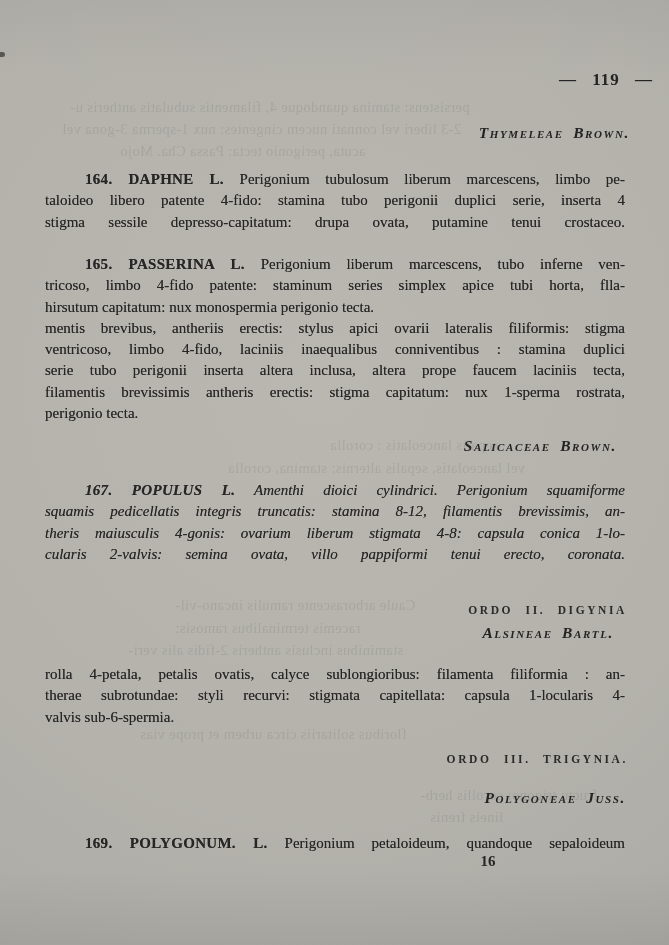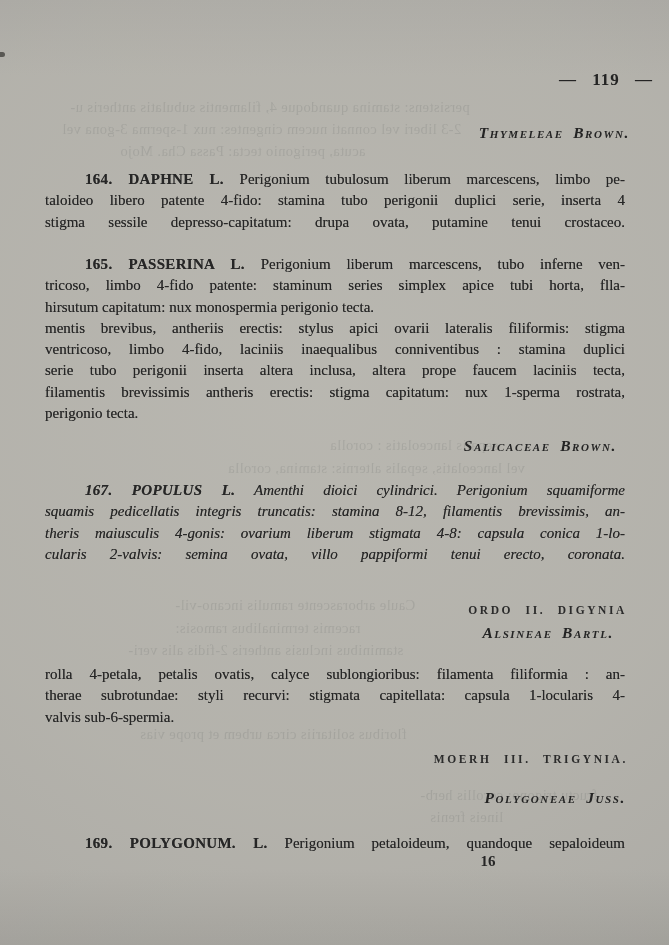--- a/index.html
+++ b/index.html
@@ -136,21 +136,21 @@
   <div class="col center ordo h-ordo2">ORDO II. DIGYNIA</div>
 
   <div class="col center family h-alsineae">Alsineae Bartl.</div>
 
   <div class="col entry e168">
     <div class="line jl">rolla 4-petala, petalis ovatis, calyce sublongioribus: filamenta filiformia : an-</div>
     <div class="line jl">therae subrotundae: styli recurvi: stigmata capitellata: capsula 1-locularis 4-</div>
     <div class="line">valvis sub-6-spermia.</div>
   </div>
 
-  <div class="col center ordo h-ordo3">MOERH III. TRIGYNIA.</div>
+  <div class="col center ordo h-ordo3">ORDO III. TRIGYNIA.</div>
 
   <div class="col center family h-polygoneae">Polygoneae Juss.</div>
 
   <div class="col entry e169">
     <div class="line jl first"><span class="lead">169. POLYGONUM. L.</span> <span>Perigonium petaloideum, quandoque sepaloideum</span></div>
   </div>
 
   <div class="signature">16</div>
 
 </div>

